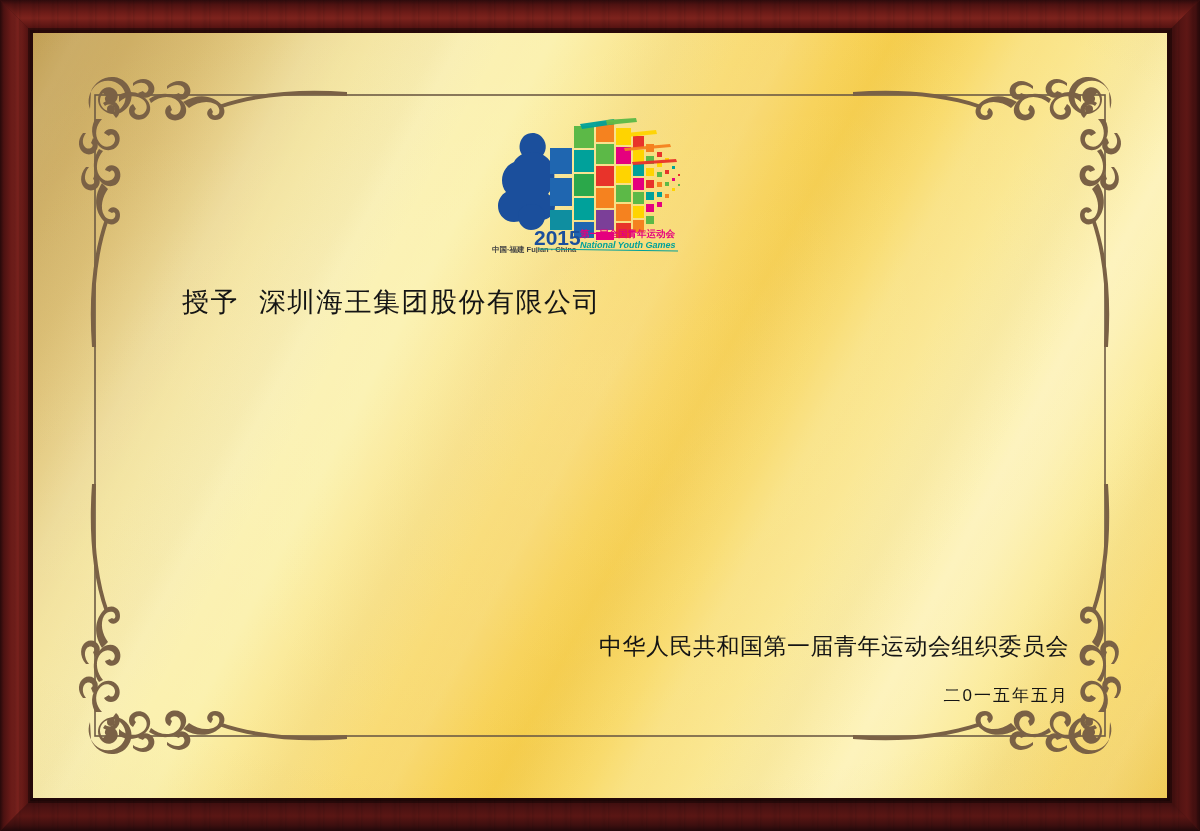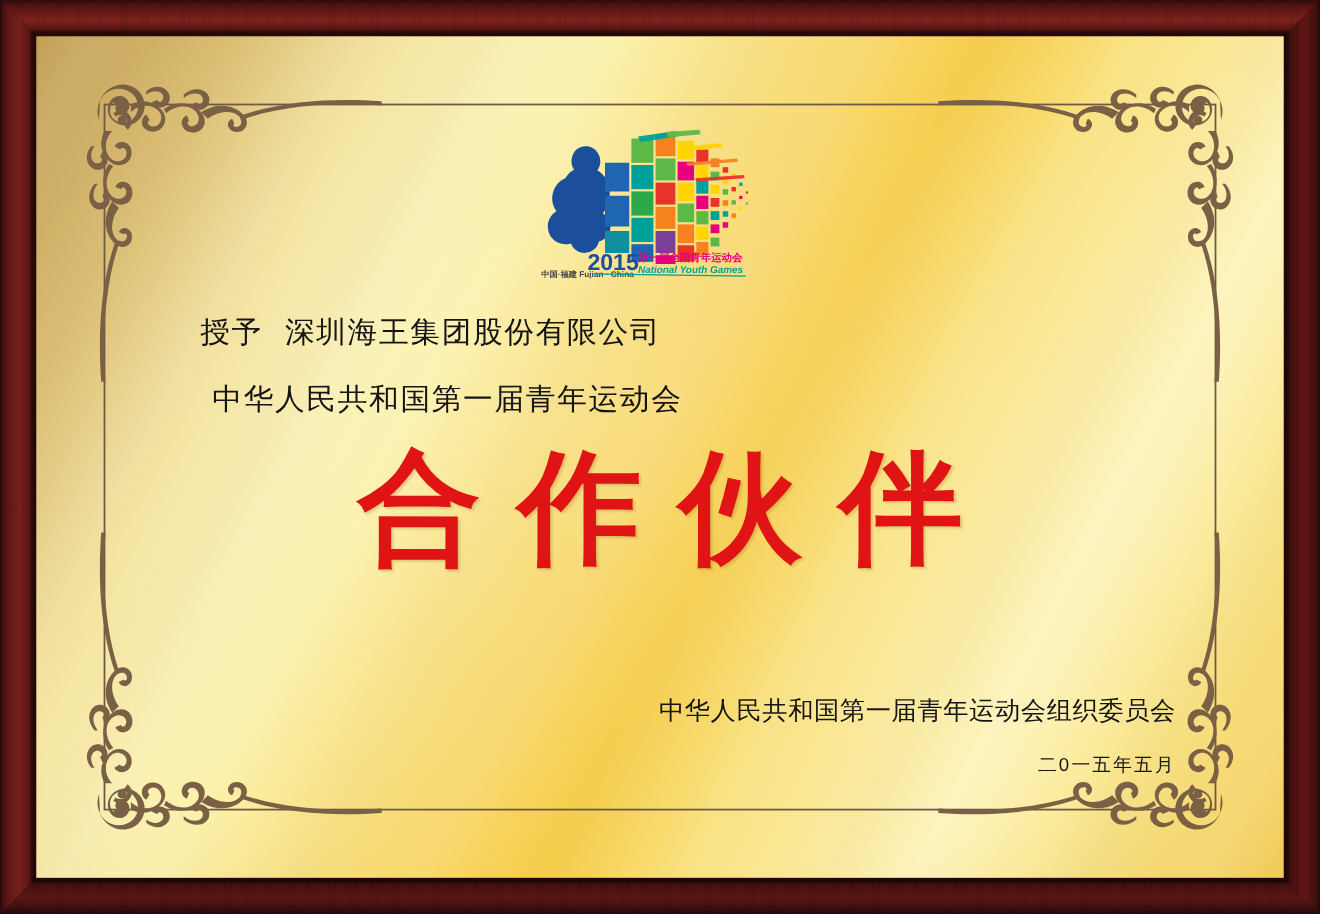--- a/index.html
+++ b/index.html
@@ -407,23 +407,21 @@
         <text x="4" y="134" font-family="'Liberation Sans',sans-serif" font-size="7.5" font-weight="bold" fill="#444">中国·福建  Fujian · China</text>
 
         <line x1="50" y1="131" x2="190" y2="133" stroke="#00a19a" stroke-width="1"></line>
       </svg>
     </div>
 
     <div class="award-line">
       <span>授予</span><span class="recipient">深圳海王集团股份有限公司</span>
     </div>
 
-    <div class="event-line">中华人民共和国第一届青年运动会</div>
-
-    <div class="title-red">合作伙伴</div>
+
 
     <div class="signature">
       <div class="org">中华人民共和国第一届青年运动会组织委员会</div>
       <div class="date">二0一五年五月</div>
     </div>
 
   </div>
 </div>
 
 </body></html>

